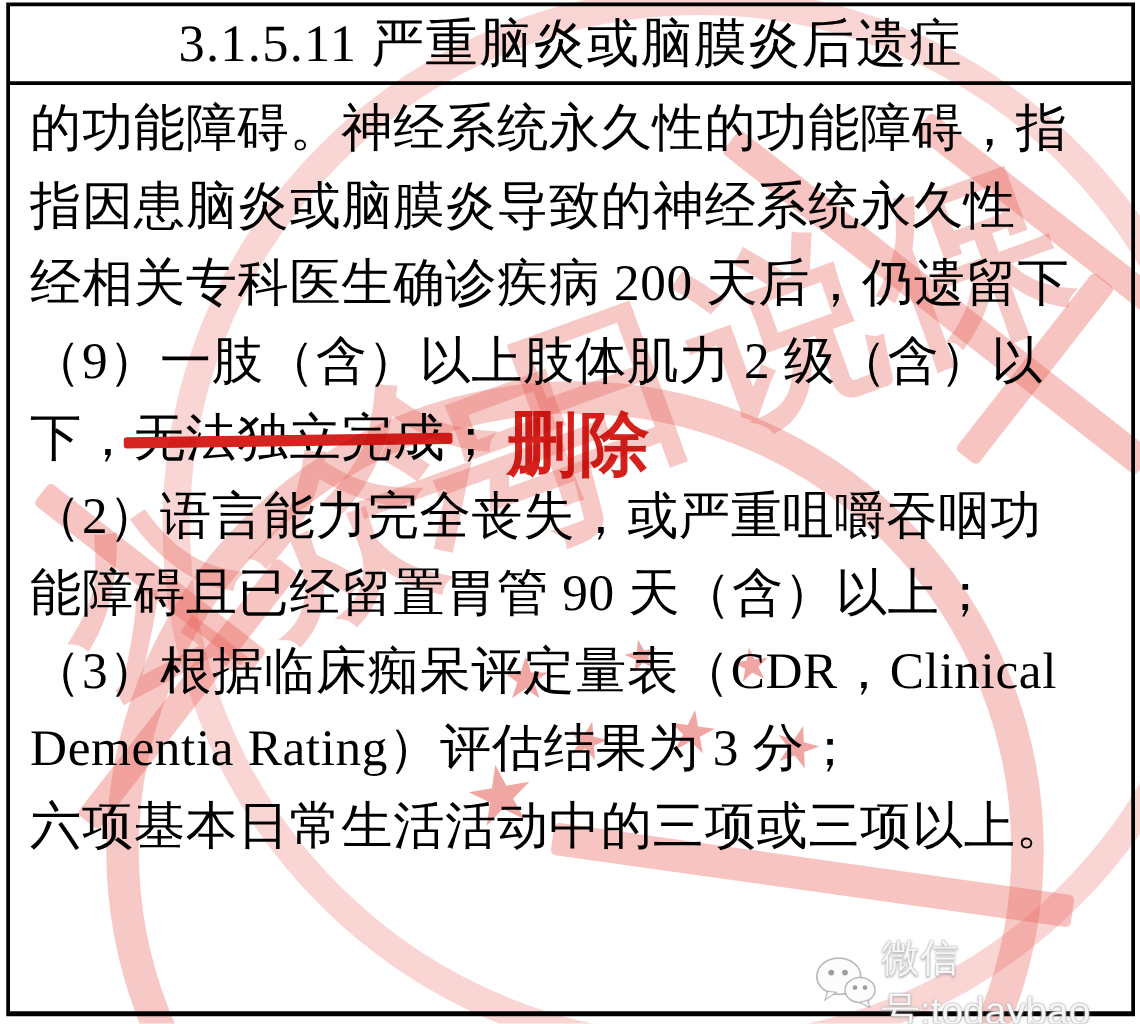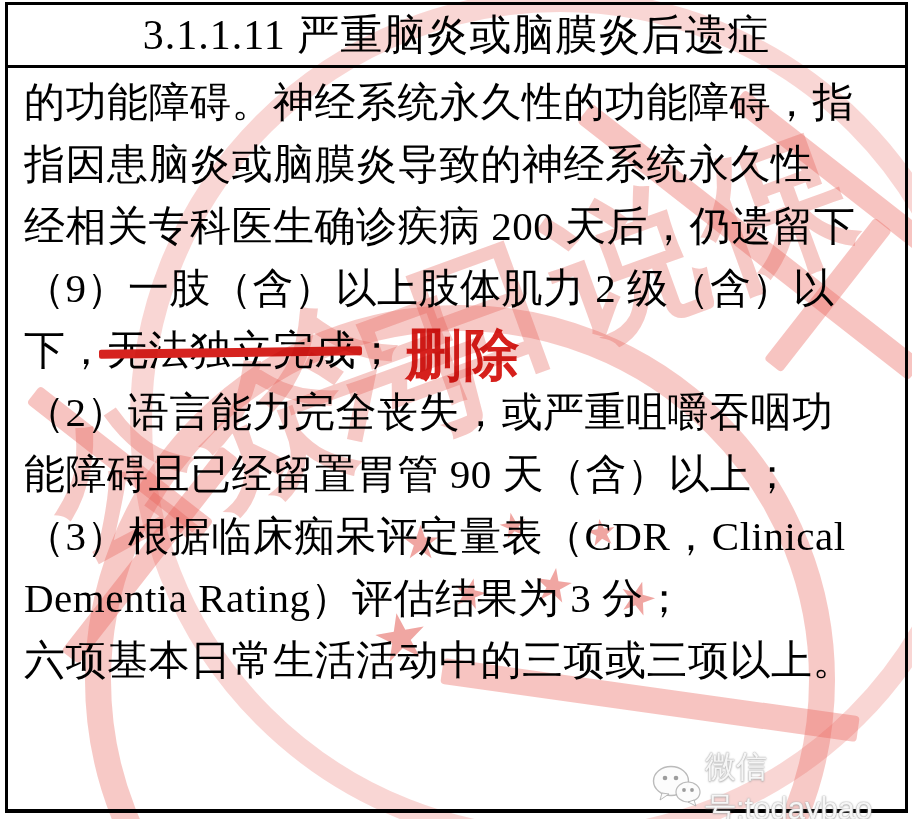--- a/index.html
+++ b/index.html
@@ -44,21 +44,21 @@
   .wechat-label{font-size:31px;color:rgba(250,250,250,0.95);
         font-family:"Liberation Sans","DejaVu Sans",sans-serif;
         text-shadow:0 0 1px #a8a8a8,0 0 2px #bdbdbd,0 1px 2px rgba(130,130,130,0.55);}
 </style>
 </head>
 <body>
 
 <div class="page">
 
   <div class="frame">
-    <div class="title-cell">3.1.1.11 严重脑炎或脑膜炎后遗症</div>
+    <div class="title-cell">3.1.5.11 严重脑炎或脑膜炎后遗症</div>
 
     <div class="body-cell">
       <div class="line">的功能障碍。神经系统永久性的功能障碍，指</div>
       <div class="line">指因患脑炎或脑膜炎导致的神经系统永久性</div>
       <div class="line">经相关专科医生确诊疾病 200 天后，仍遗留下</div>
       <div class="line">（9）一肢（含）以上肢体肌力 2 级（含）以</div>
       <div class="line"><span>下，</span><span class="struck">无法独立完成</span><span>；</span><span class="del-note">删除</span></div>
       <div class="line">（2）语言能力完全丧失，或严重咀嚼吞咽功</div>
       <div class="line">能障碍且已经留置胃管 90 天（含）以上；</div>
       <div class="line">（3）根据临床痴呆评定量表（CDR，Clinical</div>

